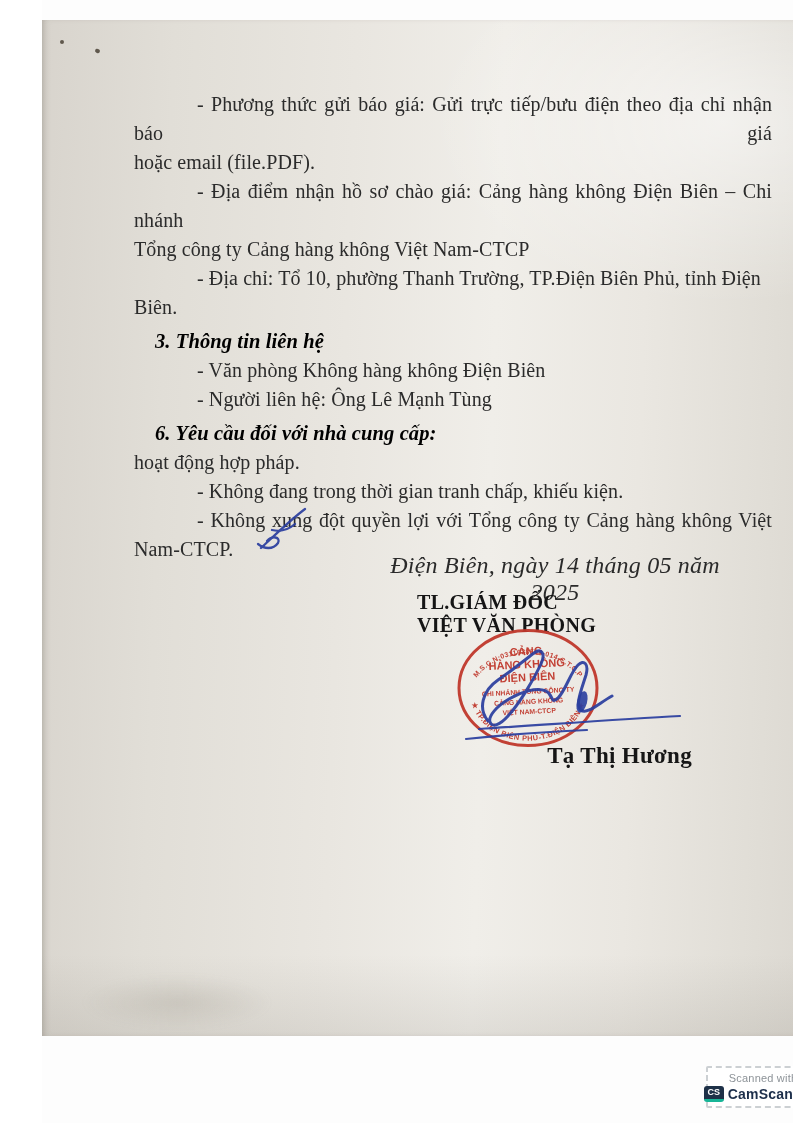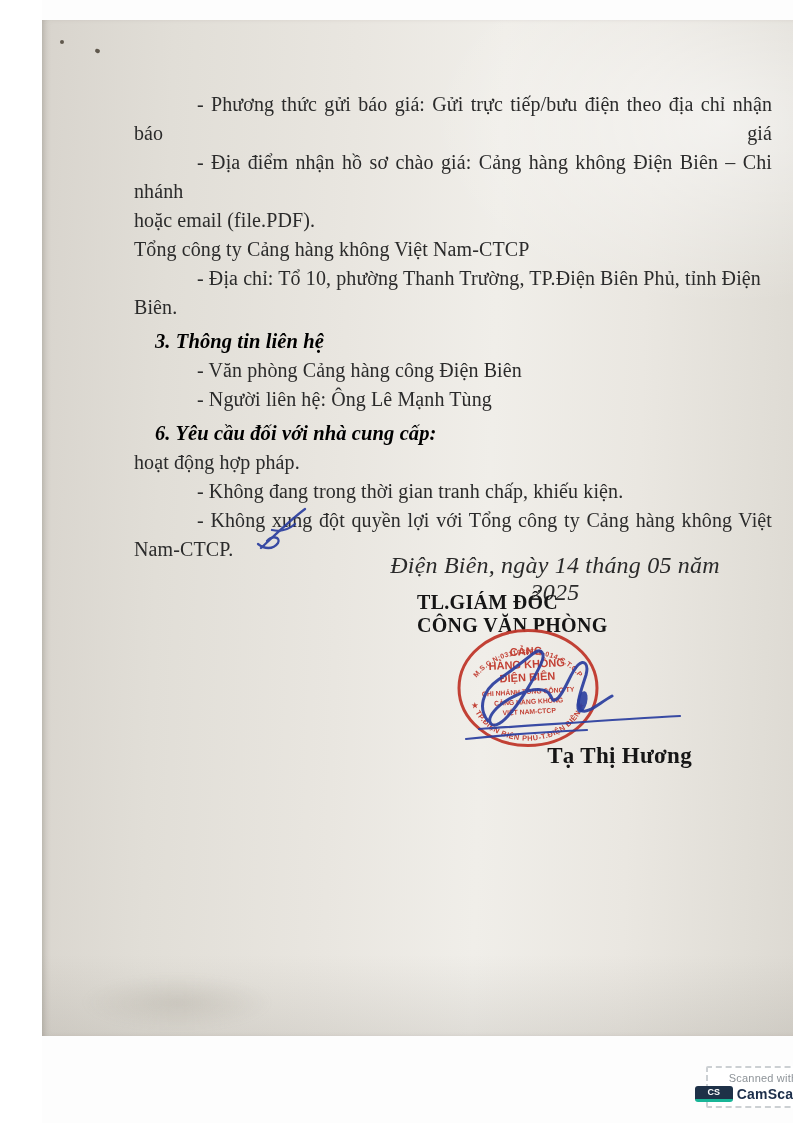--- a/index.html
+++ b/index.html
@@ -50,66 +50,66 @@
   .paraph-svg { position:absolute; left:213px; top:503px; }
   .badge {
     position:absolute; left:664px; top:1066px; width:114px; height:42px;
     background:#ffffff; border:2px dashed #ccd0d3; border-radius:2px;
     display:flex; flex-direction:column; align-items:center; justify-content:center; gap:1px;
     font-family:"Liberation Sans", sans-serif;
   }
   .badge .row1 { font-size:11px; color:#8d9398; letter-spacing:.2px; }
   .badge .row2 { display:flex; align-items:center; gap:4px; }
   .badge .cs-logo {
-    width:38px; height:16px; border-radius:3px; background:#1e3148;
+    width:20px; height:16px; border-radius:3px; background:#1e3148;
     color:#ffffff; font-size:9px; font-weight:bold; display:flex; align-items:center; justify-content:center;
     border-bottom:3px solid #18b597; line-height:1;
   }
   .badge .brand { font-size:14px; font-weight:bold; color:#1c2e4a; letter-spacing:.2px; }
   .badge .tm { font-size:7px; color:#8d9398; vertical-align:top; position:relative; top:-4px; }
 </style>
 </head>
 <body>
 
 <div class="page">
   <div class="paper"></div>
   <div class="smudge"></div>
   <div class="speck s1"></div>
   <div class="speck s2"></div>
   <div class="corner-tab"></div>
 
   <div class="doc">
     <div class="line indent jfull">- Phương thức gửi báo giá: Gửi trực tiếp/bưu điện theo địa chỉ nhận báo giá</div>
+    <div class="line">hoặc email (file.PDF).</div>
     <div class="line indent jfull">- Địa điểm nhận hồ sơ chào giá: Cảng hàng không Điện Biên – Chi nhánh</div>
-    <div class="line">hoặc email (file.PDF).</div>
     <div class="line">Tổng công ty Cảng hàng không Việt Nam-CTCP</div>
     <div class="line indent">- Địa chỉ: Tổ 10, phường Thanh Trường, TP.Điện Biên Phủ, tỉnh Điện Biên.</div>
     <div class="line heading">3. Thông tin liên hệ</div>
-    <div class="line indent">- Văn phòng Cảng hàng công Điện Biên</div>
+    <div class="line indent">- Văn phòng Không hàng không Điện Biên</div>
     <div class="line indent">- Người liên hệ: Ông Lê Mạnh Tùng</div>
     <div class="line heading">6. Yêu cầu đối với nhà cung cấp:</div>
     <div class="line">hoạt động hợp pháp.</div>
     <div class="line indent">- Không đang trong thời gian tranh chấp, khiếu kiện.</div>
     <div class="line indent jfull">- Không xung đột quyền lợi với Tổng công ty Cảng hàng không Việt</div>
     <div class="line">Nam-CTCP.</div>
   </div>
 
   <svg class="paraph-svg" width="62" height="50" viewBox="0 0 62 50">
     <g fill="none" stroke="#2a3e9f" stroke-width="2.3" stroke-linecap="round" opacity="0.92">
       <path d="M 6,45 C 18,34 34,18 50,6"></path>
       <path d="M 3,41 C 9,46 18,47 23,40 C 26,34 17,32 12,38"></path>
       <path d="M 17,27 C 25,29 33,27 40,21"></path>
     </g>
   </svg>
 
   <div class="date-line">Điện Biên, ngày 14 tháng 05 năm 2025</div>
 
   <div class="sig-titles">
     <div class="t1">TL.GIÁM ĐỐC</div>
-    <div class="t2">CÔNG VĂN PHÒNG</div>
+    <div class="t2">VIỆT VĂN PHÒNG</div>
   </div>
 
   <svg class="stamp-svg" width="146" height="122" viewBox="0 0 146 122">
     <defs>
       <path id="arcTop" d="M 13,76 A 60,49 0 1 1 133,76" fill="none"></path>
       <path id="arcBot" d="M 17,52 A 58,49 0 1 0 129,52" fill="none"></path>
     </defs>
     <ellipse cx="73" cy="61" rx="69" ry="57.5" fill="none" stroke="#c0382c" stroke-width="3"></ellipse>
     <text font-size="7" letter-spacing="0.3">
       <textPath href="#arcTop" startOffset="50%" text-anchor="middle">M.S.C.N:0311638525-014-C.T.C.P</textPath>

